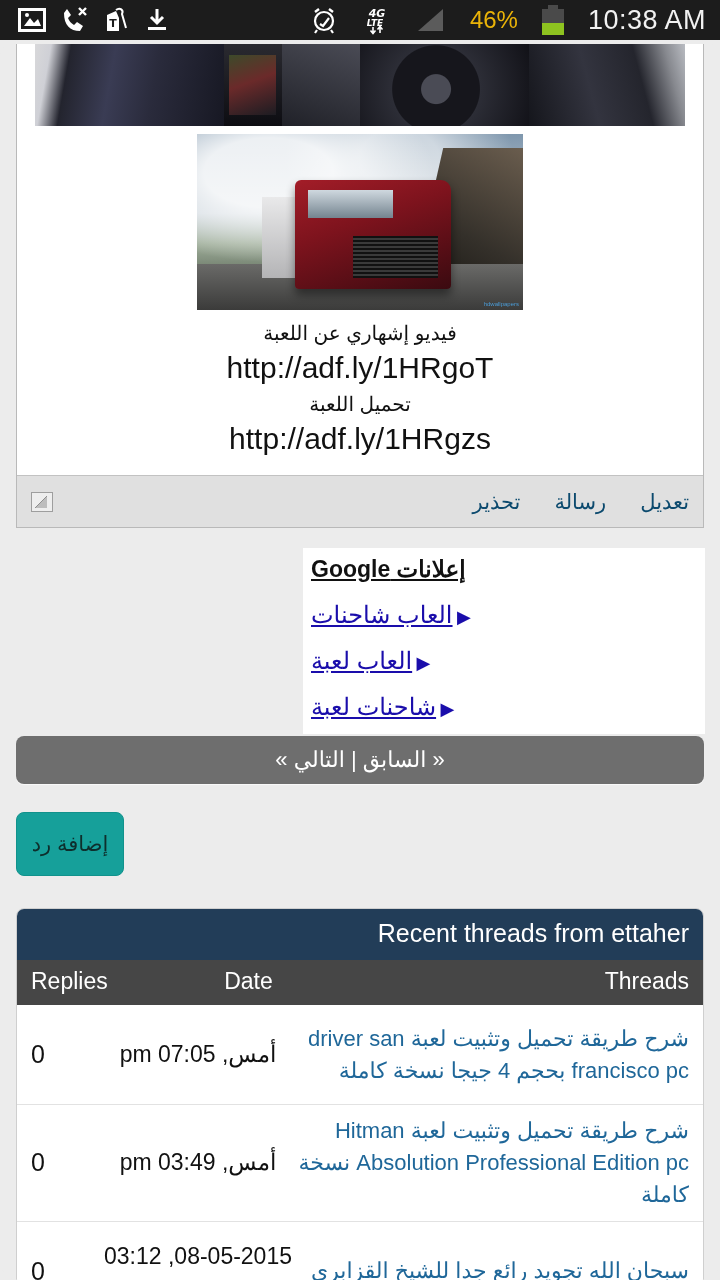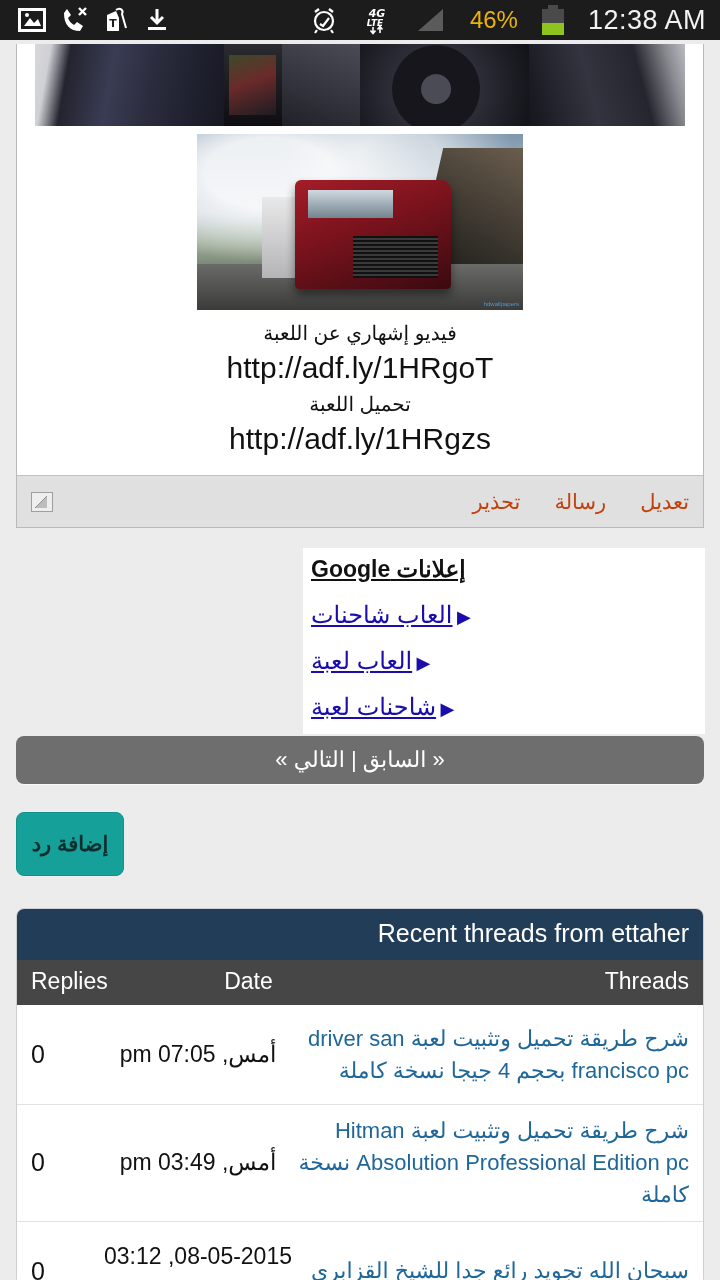--- a/index.html
+++ b/index.html
@@ -98,21 +98,21 @@
 
   .post-toolbar{
     background:#e0e0e0;
     border-top:1px solid #c2c2c2;
     height:52px;
     display:flex; align-items:center;
     direction:rtl;
     padding:0 14px;
     position:relative;
   }
-  .tb-link{ font-size:21px; color:#c2410c; margin-left:34px; direction:rtl;}
+  .tb-link{ font-size:21px; color:#0c4a6e; margin-left:34px; direction:rtl;}
   .tb-icon{
     position:absolute; left:14px; top:50%; transform:translateY(-50%);
     width:22px; height:20px; border:1px solid #9e9e9e; background:#eee;
     display:flex; align-items:center; justify-content:center;
   }
   .tb-icon svg{ display:block; }
 
   
   .ads{
     position:absolute; left:303px; top:508px;
@@ -138,21 +138,21 @@
   .navbar{
     margin:12px 16px 0 16px;
     height:48px; background:#6e6e6e;
     border-radius:8px;
     display:flex; align-items:center; justify-content:center;
     color:#fff; font-size:22px; direction:rtl;
     box-shadow:0 1px 1px rgba(255,255,255,.7);
   }
 
   
-  .reply-wrap{ padding:28px 0 0 0; margin-left:16px;font-weight:bold; }
+  .reply-wrap{ padding:28px 0 0 0; margin-left:16px; }
   .reply-btn{
     width:108px; height:64px;
     background:#16a09a;
     border-radius:8px;
     border:1px solid #11928c;
     color:#0e2e2c; font-size:21px;
     display:flex; align-items:center; justify-content:center;
     direction:rtl;
   }
 
@@ -244,21 +244,21 @@
       <svg width="30" height="26" viewBox="0 0 30 26">
         <polygon points="2,24 27,24 27,2" fill="#5b5b5b"></polygon>
       </svg>
     </span>
     <span class="sb-pct">46%</span>
     <span class="batt">
       <span class="cap"></span>
         <span class="body"></span>
         <span class="fill"></span>
     </span>
-    <span class="sb-time">12:38 AM</span>
+    <span class="sb-time">10:38 AM</span>
   </div>
 </div>
 
 <div class="page">
 
   <div class="post-card">
     <div class="post-body">
 
       <div class="strip">
         <div class="s1"></div>

